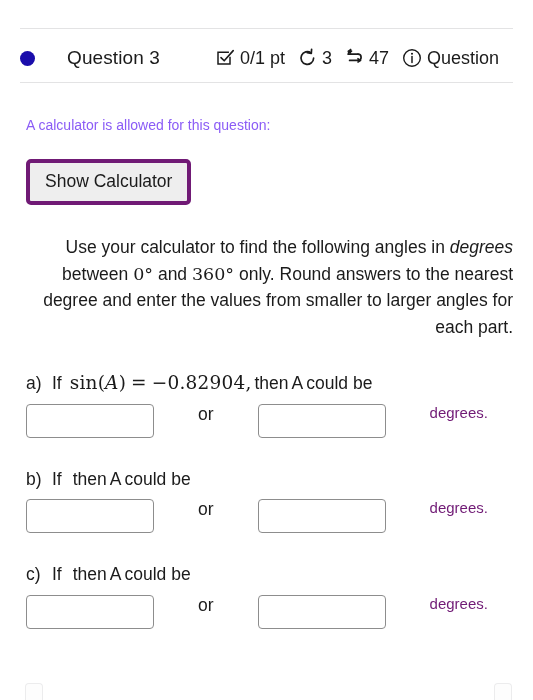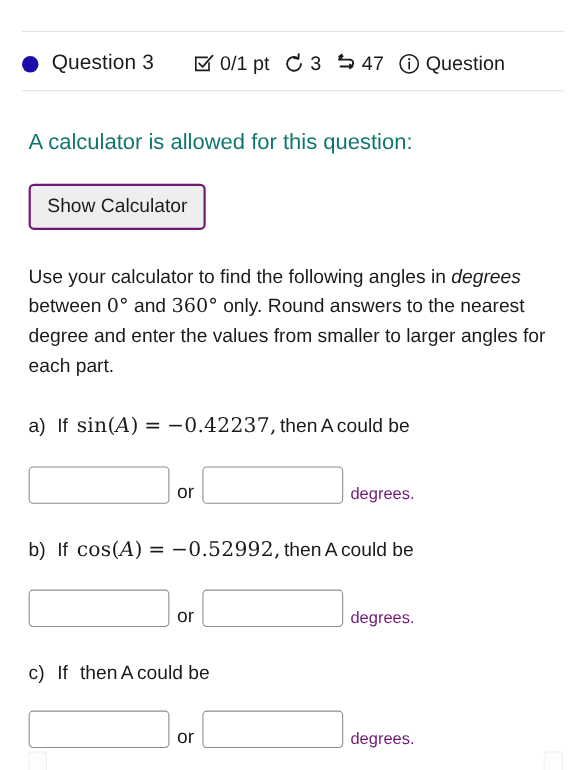--- a/index.html
+++ b/index.html
@@ -35,20 +35,21 @@
   .divider.bottom { top: 82px; }
 
   .q-header {
     position: absolute;
     top: 40px;
     left: 20px;
     right: 20px;
     height: 36px;
     display: flex;
     align-items: center;
+    gap: 20px;
   }
 
   .status-dot {
     width: 15px;
     height: 15px;
     border-radius: 50%;
     background: #1a0dab;
     flex: 0 0 auto;
     margin-right: 12px;
   }
@@ -86,46 +87,47 @@
 
   
   .content {
     position: absolute;
     top: 96px;
     left: 26px;
     right: 20px;
   }
 
   .lead {
-    font-size: 20px;
+    font-size: 14px;
     line-height: 1.35;
-    color: #0f766e;
+    color: #8b5cf6;
     margin: 20px 0 0 0;
   }
 
   .calc-btn {
     display: inline-block;
     margin-top: 24px;
     padding: 9px 15px 10px 15px;
     font-size: 17.5px;
     font-family: "Liberation Sans", sans-serif;
     color: #1b1b1b;
     background: #eeeeee;
-    border: 2px solid #701a75;
+    border: 4px solid #701a75;
     border-radius: 5px;
     cursor: pointer;
     line-height: 1.1;
   }
 
   .instructions {
     font-size: 17.5px;
     line-height: 1.52;
     color: #1b1b1b;
     margin: 29px 0 0 0;
     max-width: 492px;
+    text-align: right;
   }
   .instructions em {
     font-style: italic;
   }
   .mathnum {
     font-family: "DejaVu Serif", "Liberation Serif", serif;
     font-size: 17.5px;
   }
 
   
@@ -149,23 +151,24 @@
     font-family: "DejaVu Serif", "Liberation Serif", serif;
     font-size: 18.5px;
     letter-spacing: .2px;
   }
   .math .fn { font-style: normal; }
   .math .var { font-style: italic; }
   .math .op { margin: 0 5px; }
   .part-tail { margin-left: 3px; }
 
   .answer-row {
-    margin-top: 24px;
-    display: flex;
-    align-items: flex-end;
+    margin-top: 9px;
+    display: flex;
+    align-items: flex-start;
+    gap: 37px;
   }
   .ans-input {
     width: 128px;
     height: 34px;
     box-sizing: border-box;
     border: 1px solid #8d8d8d;
     border-radius: 4px;
     background: #ffffff;
     font-family: "Liberation Sans", sans-serif;
     font-size: 16px;
@@ -265,39 +268,38 @@
 
     <button class="calc-btn">Show Calculator</button>
 
     <p class="instructions"><span>Use your calculator to find the following angles in </span><em>degrees</em><span> between </span><span class="mathnum">0°</span><span> and </span><span class="mathnum">360°</span><span> only. Round answers to the nearest degree and enter the values from smaller to larger angles for each part.</span></p>
 
     
     <div class="part">
       <div class="part-line">
         <span class="part-label">a)</span>
         <span class="part-if">If</span>
-        <span class="math"><span class="fn">sin</span><span>(</span><span class="var">A</span><span>)</span><span class="op">=</span><span>−0.42237</span><span>,</span></span>
+        <span class="math"><span class="fn">sin</span><span>(</span><span class="var">A</span><span>)</span><span class="op">=</span><span>−0.82904</span><span>,</span></span>
         <span class="part-tail">then</span>
         <span class="part-tail var">A</span>
         <span class="part-tail">could be</span>
       </div>
       <div class="answer-row">
         <input class="ans-input" type="text" value="" style="">
         <span class="or-text">or</span>
         <input class="ans-input" type="text" value="" style="">
         <span class="deg-text">degrees.</span>
       </div>
     </div>
 
     
     <div class="part">
       <div class="part-line">
         <span class="part-label">b)</span>
         <span class="part-if">If</span>
-        <span class="math"><span class="fn">cos</span><span>(</span><span class="var">A</span><span>)</span><span class="op">=</span><span>−0.52992</span><span>,</span></span>
         <span class="part-tail">then</span>
         <span class="part-tail var">A</span>
         <span class="part-tail">could be</span>
       </div>
       <div class="answer-row">
         <input class="ans-input" type="text" value="" style="">
         <span class="or-text">or</span>
         <input class="ans-input" type="text" value="" style="">
         <span class="deg-text">degrees.</span>
       </div>

